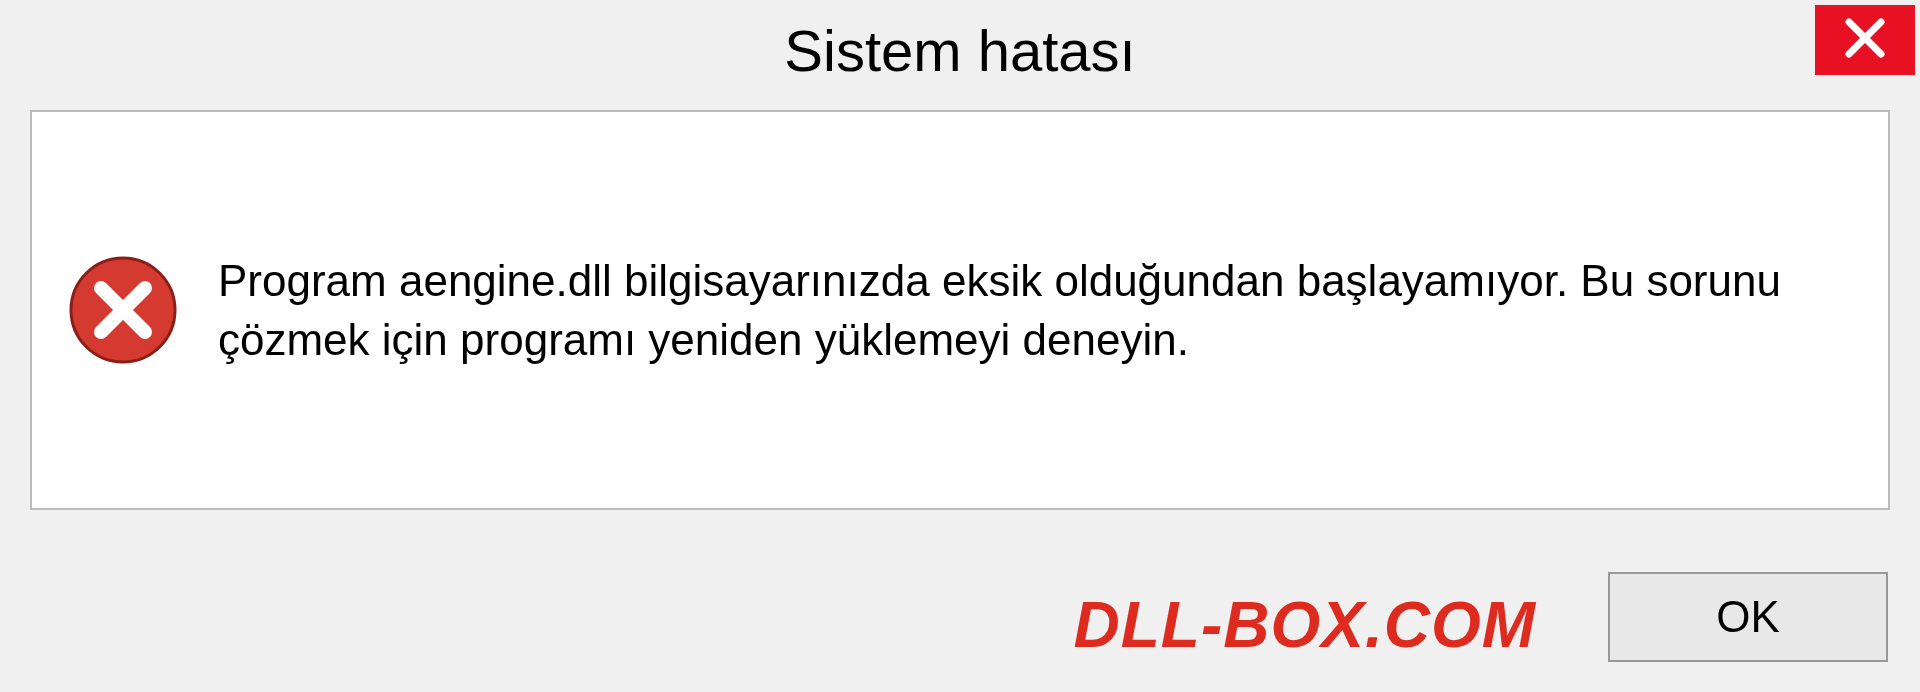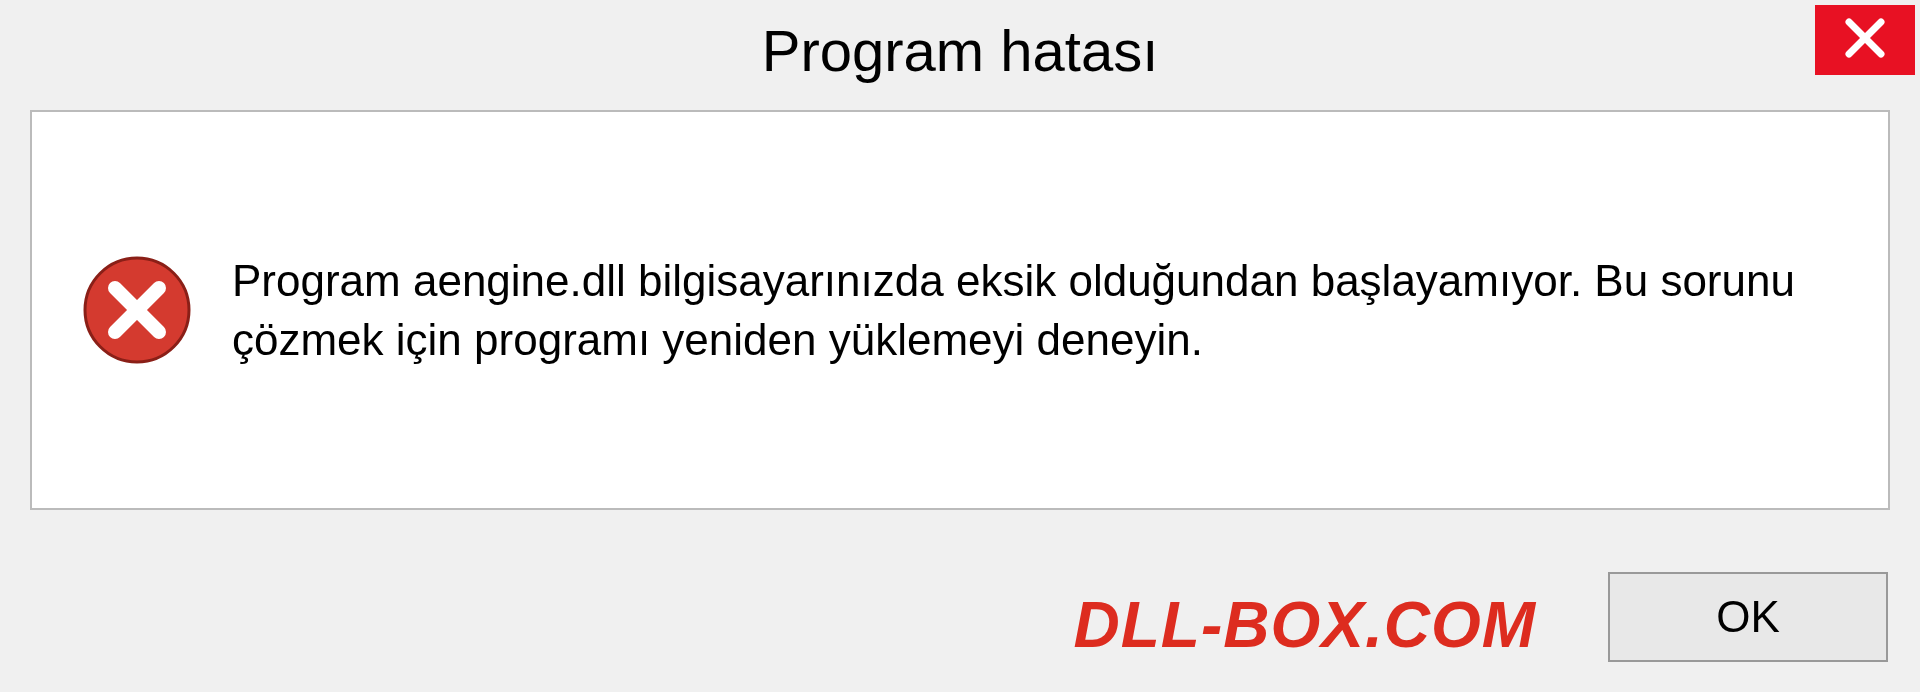--- a/index.html
+++ b/index.html
@@ -44,21 +44,21 @@
       width: 44px;
       height: 44px;
     }
     .content-box {
       margin: 10px 30px 0 30px;
       border: 2px solid #bbb;
       background: #fff;
       height: 400px;
       display: flex;
       align-items: center;
-      padding: 0 50px;
+      padding: 0 36px;
     }
     .error-icon-wrap {
       width: 110px;
       height: 110px;
       flex-shrink: 0;
       margin-right: 40px;
       display: flex;
       align-items: center;
       justify-content: center;
     }
@@ -99,21 +99,21 @@
       align-items: center;
       justify-content: center;
       cursor: pointer;
       margin-left: 12px;
     }
   </style>
 </head>
 <body>
 
 <div class="titlebar">
-  <div class="title">Program hatası</div>
+  <div class="title">Sistem hatası</div>
   <div class="close-btn">
     <span>
       <svg viewBox="0 0 44 44">
         <line x1="6" y1="6" x2="38" y2="38" stroke="#fff" stroke-width="7" stroke-linecap="round"></line>
         <line x1="38" y1="6" x2="6" y2="38" stroke="#fff" stroke-width="7" stroke-linecap="round"></line>
       </svg>
     </span>
   </div>
 </div>
 

